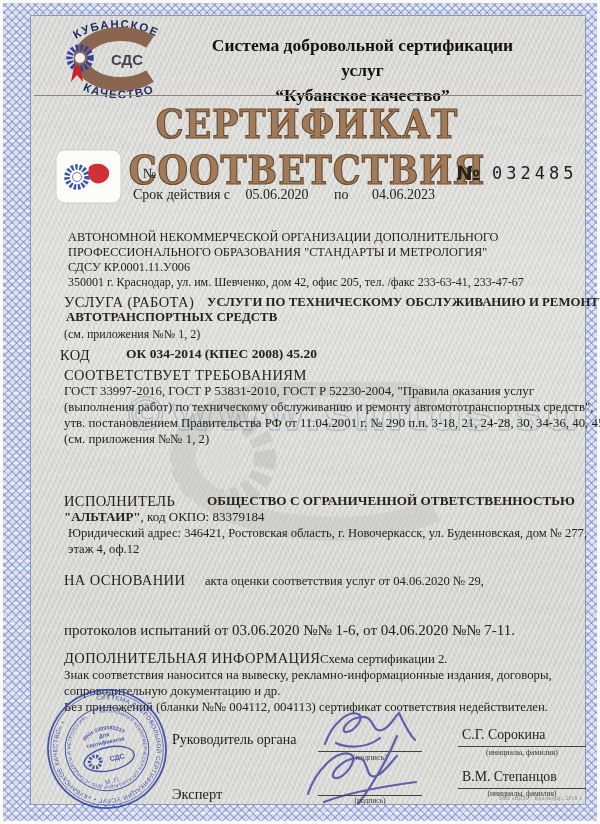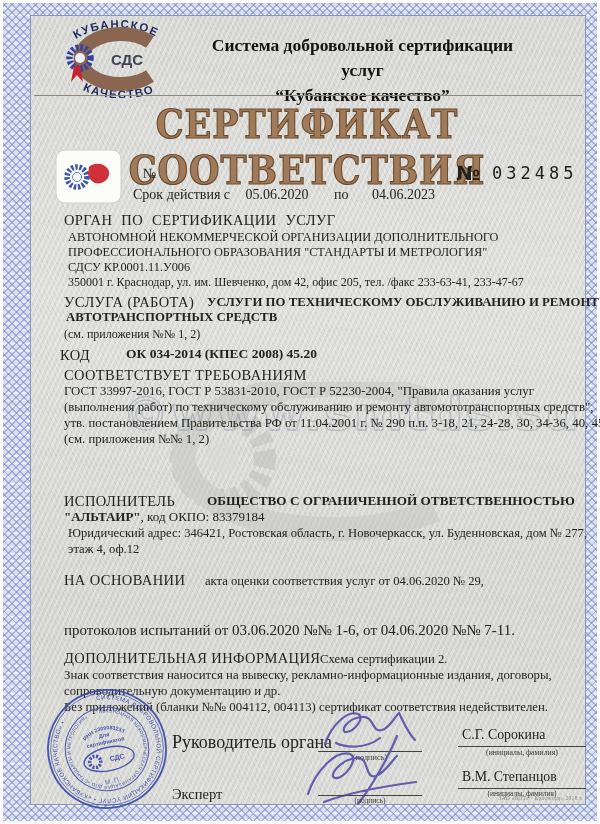--- a/index.html
+++ b/index.html
@@ -96,21 +96,20 @@
   <div class="t b" style="left:456px;top:161px;font-size:20px;font-family:'DejaVu Sans',sans-serif;">№</div>
   <div class="t mono" style="left:492px;top:163px;font-size:17px;letter-spacing:4px;color:#1d1d22;">032485</div>
 
   <div class="t" style="left:133px;top:187px;font-size:14px;">
     <span>Срок действия с</span>
     <span style="margin-left:12px;">05.06.2020</span>
     <span style="margin-left:22px;">по</span>
     <span style="margin-left:20px;">04.06.2023</span>
   </div>
 
-  <div class="t lbl" style="left:64px;top:212px;word-spacing:5px;">ОРГАН ПО СЕРТИФИКАЦИИ УСЛУГ</div>
   <div class="t s12" style="left:68px;top:230px;">АВТОНОМНОЙ НЕКОММЕРЧЕСКОЙ ОРГАНИЗАЦИИ ДОПОЛНИТЕЛЬНОГО</div>
   <div class="t s12" style="left:68px;top:245px;">ПРОФЕССИОНАЛЬНОГО ОБРАЗОВАНИЯ "СТАНДАРТЫ И МЕТРОЛОГИЯ"</div>
   <div class="t s12" style="left:68px;top:260px;">СДСУ КР.0001.11.У006</div>
   <div class="t" style="left:68px;top:275px;font-size:12px;">350001 г. Краснодар, ул. им. Шевченко, дом 42, офис 205, тел. /факс 233-63-41, 233-47-67</div>
 
   <div class="t lbl" style="left:64px;top:294px;">УСЛУГА (РАБОТА)</div>
   <div class="t b s13" style="left:207px;top:295px;">УСЛУГИ ПО ТЕХНИЧЕСКОМУ ОБСЛУЖИВАНИЮ И РЕМОНТУ</div>
   <div class="t b s13" style="left:66px;top:310px;">АВТОТРАНСПОРТНЫХ СРЕДСТВ</div>
   <div class="t" style="left:64px;top:327px;font-size:12px;">(см. приложения №№ 1, 2)</div>
 
@@ -163,21 +162,21 @@
     </text>
     <text x="62" y="50" text-anchor="middle" font-family="Liberation Sans, sans-serif" font-size="5.4" font-weight="bold" fill="#3747a8">Для</text>
     <text x="62" y="57" text-anchor="middle" font-family="Liberation Sans, sans-serif" font-size="5.4" font-weight="bold" fill="#3747a8">сертификатов</text>
     <ellipse cx="62" cy="72" rx="25" ry="11.5" fill="none" stroke="#3747a8" stroke-width="1.4"></ellipse>
     <circle cx="48" cy="72" r="5.5" fill="none" stroke="#3747a8" stroke-width="3.5" stroke-dasharray="2 1.4"></circle>
     <circle cx="48" cy="72" r="2.3" fill="#dedfdb"></circle>
     <text x="70" y="74.5" text-anchor="middle" font-family="Liberation Sans, sans-serif" font-size="7" font-weight="bold" fill="#3747a8">СДС</text>
     <text x="62" y="96" text-anchor="middle" font-family="Liberation Sans, sans-serif" font-size="6.5" letter-spacing="1" fill="#3747a8" opacity=".8">М.П.</text>
   </svg>
 
-  <div class="t" style="left:172px;top:732px;font-size:18px;">Руководитель органа</div>
+  <div class="t" style="left:172px;top:732px;font-size:14px;">Руководитель органа</div>
   <div class="t" style="left:172px;top:786px;font-size:14.5px;">Эксперт</div>
 
   <svg class="svgabs" style="left:318px;top:702px;" width="110" height="52" viewBox="0 0 110 52">
     <path d="M7,42 C14,22 30,8 40,12 C48,15 36,30 28,30 C22,30 28,17 43,15 C57,13 53,31 64,28 C73,25 76,15 81,11 C85,19 90,31 97,38 M62,36 C48,47 28,46 18,41" fill="none" stroke="#5a50aa" stroke-width="2.2" stroke-linecap="round" opacity=".92"></path>
   </svg>
   <div class="sigline" style="left:318px;top:751px;width:104px;"></div>
   <div class="t cap" style="left:318px;top:753px;width:104px;text-align:center;">(подпись)</div>
   <div class="t" style="left:462px;top:727px;font-size:13.8px;">С.Г. Сорокина</div>
   <div class="sigline" style="left:458px;top:746px;width:128px;"></div>
   <div class="t cap" style="left:458px;top:748px;width:128px;text-align:center;font-size:7.8px;">(инициалы, фамилия)</div>

